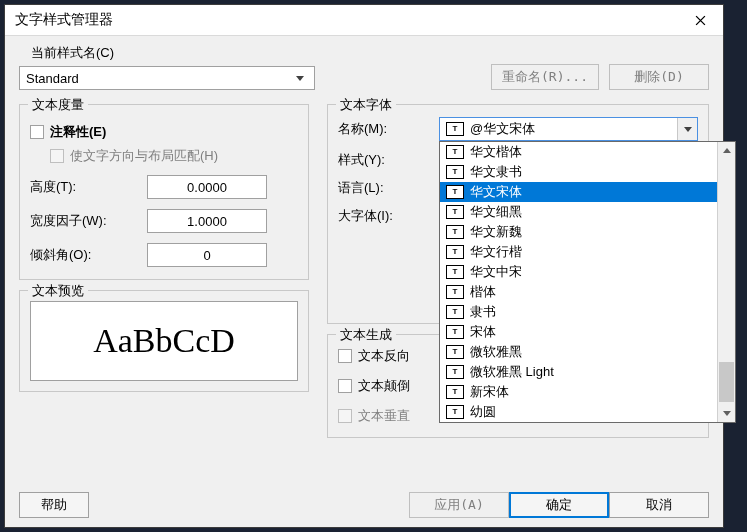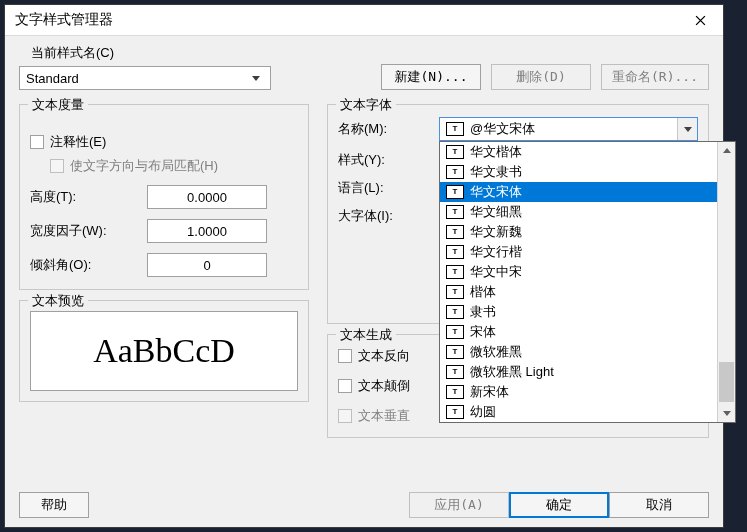--- a/index.html
+++ b/index.html
@@ -100,48 +100,45 @@
         </svg>
     </div>
   </div>
 
   <div class="body">
     <div class="row1">
       <div style="flex:0 0 270px;">
         <div class="lbl">
           <span>当前样式名(C)</span>
         </div>
-        <div class="select" style="width:252px;">
+        <div class="select" style="width:296px;">
           <span>Standard</span>
           <span class="chev">
             <svg viewBox="0 0 8 5">
                 <path d="M0 0 L4 5 L8 0" fill="#404040"></path>
               </svg>
           </span>
         </div>
       </div>
       <div style="flex:1;display:flex;gap:10px;justify-content:flex-end;padding-left:30px;">
-        <div class="btn">
-            <span class="mono">新建(N)...</span>
+        <div class="btn disabled">
+            <span class="mono">重命名(R)...</span>
           </div>
         <div class="btn disabled">
             <span class="mono">删除(D)</span>
-          </div>
-        <div class="btn disabled">
-            <span class="mono">重命名(R)...</span>
           </div>
       </div>
     </div>
 
     <div class="columns">
 
       <div class="col" style="flex:0 0 290px;">
         <div class="group">
           <div class="group-title">文本度量</div>
-          <div class="chk-row" style="margin-top:18px;">
+          <div class="chk-row" style="margin-top:8px;font-weight:bold;">
             <span class="chk"></span>
             <span>注释性(E)</span>
           </div>
           <div class="chk-row dim" style="margin-top:6px;margin-left:20px;">
             <span class="chk"></span>
             <span>使文字方向与布局匹配(H)</span>
           </div>
           <div class="field-row">
             <div class="field-lbl">高度(T):</div>
             <input class="num-input" value="0.0000" style="">

